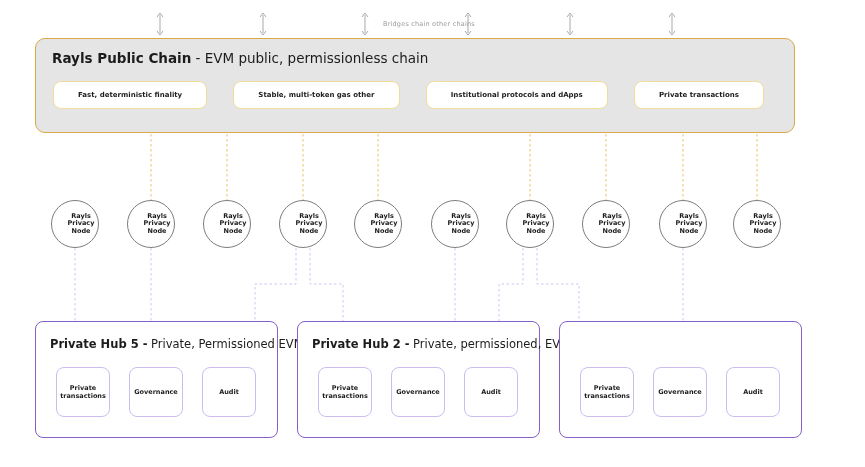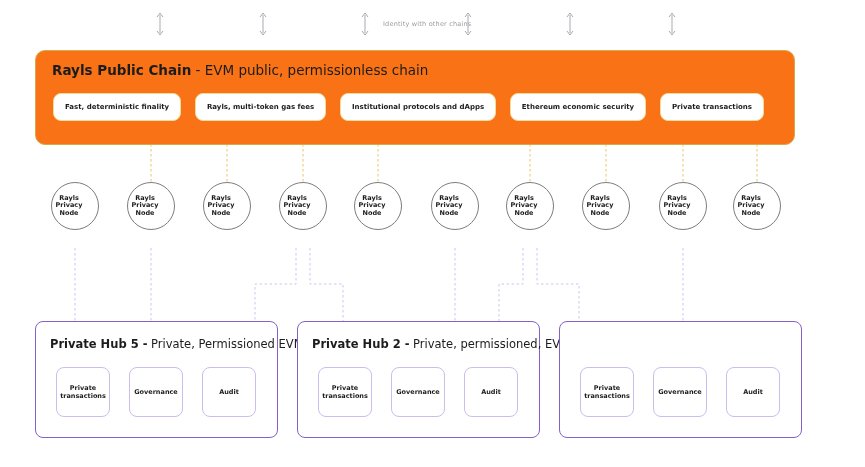--- a/index.html
+++ b/index.html
@@ -10,39 +10,39 @@
   
   .arrow{position:absolute;width:10px;height:26px;}
   .bridges-label{
     position:absolute;left:383px;top:20px;font-size:6.5px;color:#9b9b9b;
     letter-spacing:.2px;white-space:nowrap;
   }
   
   #connectors{position:absolute;left:0;top:0;pointer-events:none;}
   
   .public-chain{
-    position:absolute;left:35px;top:38px;width:760px;height:95px;background:#f97316;
-    border:1.5px solid #d8a946;border-radius:10px;box-sizing:border-box;margin-top:12px;
+    position:absolute;left:35px;top:38px;width:760px;height:95px;background:#e5e5e5;
+    border:1.5px solid #d8a946;border-radius:10px;box-sizing:border-box;
   }
   .pc-title{position:absolute;left:16px;top:11px;font-size:13.5px;white-space:nowrap;}
   .pc-title .b{font-weight:bold;}
   .features{
     position:absolute;left:17px;right:30px;top:42px;display:flex;
     justify-content:space-between;align-items:center;
   }
   .feature-chip{
     height:28px;box-sizing:border-box;border:1px solid #f1dc9b;border-radius:8px;
     background:#ffffff;display:flex;align-items:center;justify-content:center;
-    padding:0 11px;font-size:7px;font-weight:bold;white-space:nowrap;color:#1c1c1e;
+    padding:0 24px;font-size:7px;font-weight:bold;white-space:nowrap;color:#1c1c1e;
   }
   
   .node-circle{
-    position:absolute;top:182px;width:48px;height:48px;border-radius:50%;
+    position:absolute;top:200px;width:48px;height:48px;border-radius:50%;
     border:1px solid #7d7d7d;background:#ffffff;box-sizing:border-box;
-    display:flex;align-items:center;justify-content:flex-start;text-align:center;
+    display:flex;align-items:center;justify-content:flex-end;text-align:center;
     font-size:6.5px;line-height:7.5px;font-weight:bold;color:#1c1c1e;
   }
   .node-circle span{display:block;width:34px;}
   
   .hub{
     position:absolute;top:321px;width:243px;height:117px;background:#ffffff;
     border:1.5px solid #8560c8;border-radius:8px;box-sizing:border-box;
   }
   .hub-title{position:absolute;left:14px;top:15px;font-size:11.5px;white-space:nowrap;}
   .hub-title .b{font-weight:bold;}
@@ -107,31 +107,30 @@
           <path d="M2 6 L5 2 L8 6" stroke="#a6a9b0" stroke-width="1" fill="none"></path>
           <path d="M2 20 L5 24 L8 20" stroke="#a6a9b0" stroke-width="1" fill="none"></path>
         </svg></div>
       <div class="arrow" style="left: 667px; top: 11px;"><svg width="10" height="26" viewBox="0 0 10 26">
           <path d="M5 4 L5 22" stroke="#a6a9b0" stroke-width="1" fill="none"></path>
           <path d="M2 6 L5 2 L8 6" stroke="#a6a9b0" stroke-width="1" fill="none"></path>
           <path d="M2 20 L5 24 L8 20" stroke="#a6a9b0" stroke-width="1" fill="none"></path>
         </svg></div>
     </div>
 
-  <div class="bridges-label">Identity with other chains</div>
+  <div class="bridges-label">Bridges chain other chains</div>
 
   <div class="public-chain">
     <div class="pc-title">
       <span class="b">Rayls Public Chain</span><span> - EVM public, permissionless chain</span>
     </div>
     <div id="features" class="features">
         <div class="feature-chip">Fast, deterministic finality</div>
-        <div class="feature-chip">Rayls, multi-token gas fees</div>
+        <div class="feature-chip">Stable, multi-token gas other</div>
         <div class="feature-chip">Institutional protocols and dApps</div>
-        <div class="feature-chip">Ethereum economic security</div>
         <div class="feature-chip">Private transactions</div>
       </div>
   </div>
 
   <div id="nodes">
       <div class="node-circle" style="left: 51px;">
         <span>Rayls Privacy Node</span>
       </div>
       <div class="node-circle" style="left: 127px;">
         <span>Rayls Privacy Node</span>

